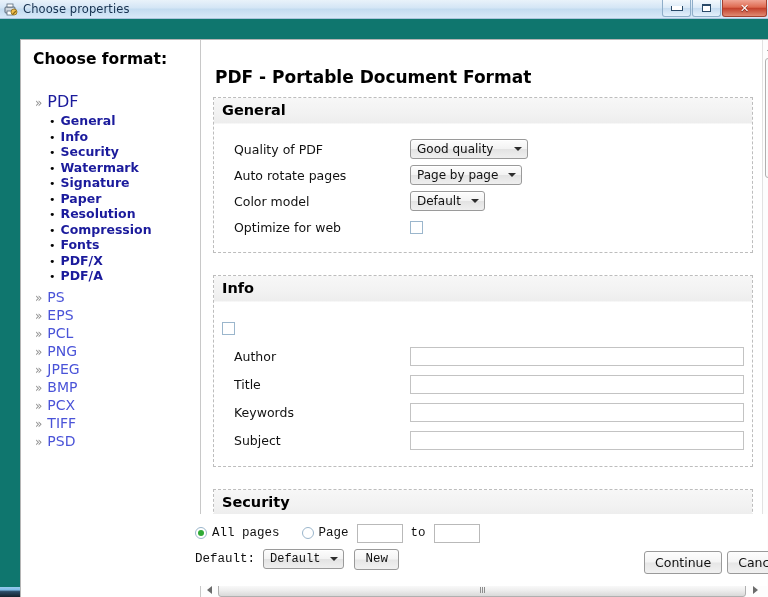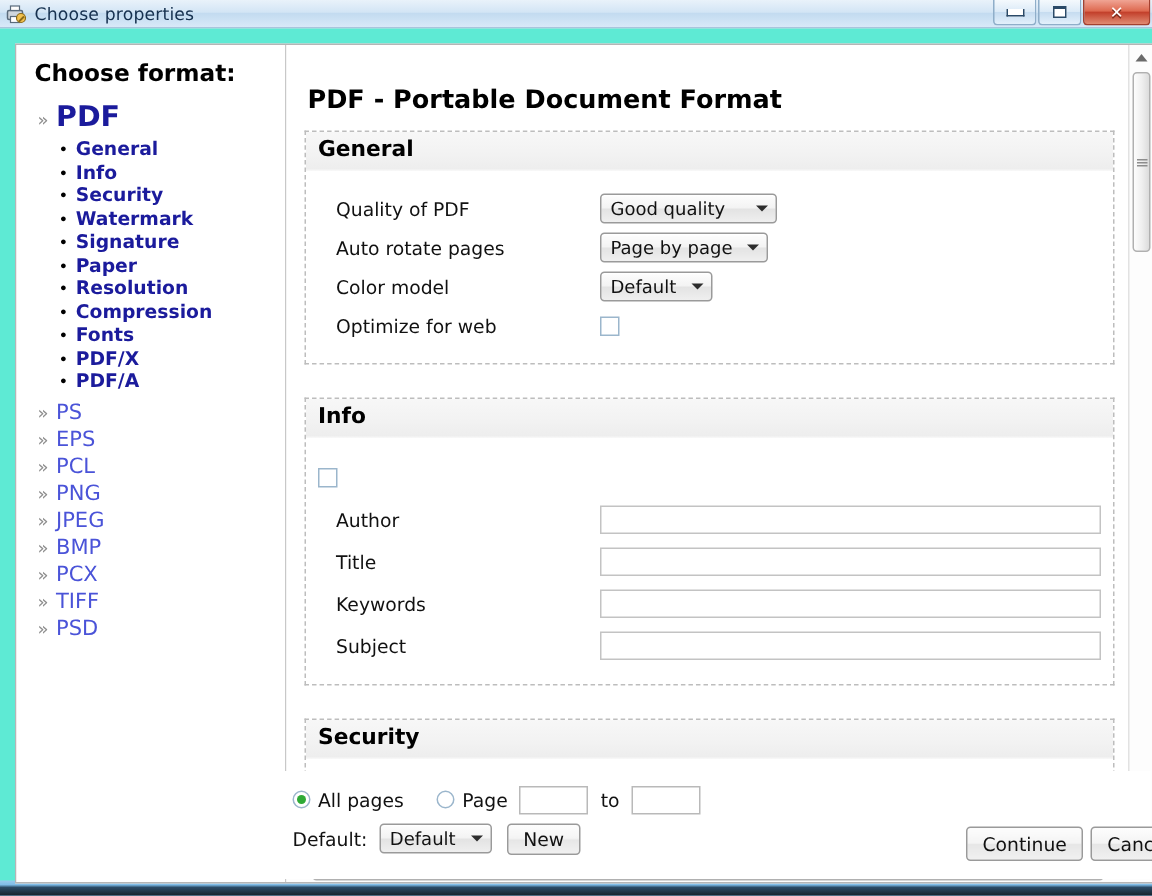--- a/index.html
+++ b/index.html
@@ -66,22 +66,22 @@
     background: linear-gradient(180deg,#f0a494 0%, #de6a51 45%, #c3412c 52%, #e08a72 100%);
   }
   .glyph-min { width: 10px; height: 4px; border: 1px solid #2a4a68; border-top:none; background: #fff; }
   .glyph-max { width: 9px; height: 8px; border: 1px solid #2a4a68; border-top-width: 2px; background: #fff; box-sizing: border-box;}
   .glyph-close { color:#fff; font-size: 11px; font-weight: bold; line-height: 1; text-shadow: 0 1px 0 #7e2a1c;}
 
   
   #winbody {
     position: relative;
     height: 568px;
-    background: #5eead4;
-    padding: 10px;
+    background: #0f766e;
+    padding: 20px;
     box-sizing: border-box;
   }
   #content {
     position: relative;
     width: 760px; height: 560px;
     background: #fff;
     border: 1px solid #b5b5b5;
     box-sizing: border-box;
     display: flex;
   }
@@ -108,23 +108,24 @@
     display: flex; align-items: baseline;
     padding: 1px 0 1px 4px;
     cursor: default;
   }
   .fmt-top .chev { color: #8e8e8e; font-size: 12px; margin-right: 5px; }
   .fmt-top .lbl {
     font-size: 14px;
     color: #4a53d8;
   }
   .fmt-top.active .lbl {
-    font-weight: bold;
+    font-weight: normal;
     color: #1b1b9c;
-    font-size: 19px;
+    font-size: 16px;
+    margin-top: 15px;
   }
   .sublist { margin: 1px 0 4px 0; padding: 0; list-style: none; }
   .sublist li {
     display: flex; align-items: baseline;
     padding: 0px 0 0px 18px;
     line-height: 15.5px;
   }
   .sublist li .dot {
     color: #000; font-size: 11px; margin-right: 5px; line-height: 1;
   }
@@ -267,21 +268,21 @@
     position: absolute;
     left: 181px; right: 1px; bottom: 1px;
     height: 72px;
     background: #fff;
     box-sizing: border-box;
     padding: 6px 0 0 14px;
   }
   .bb-row {
     display: flex; align-items: center;
     height: 26px;
-    font-size: 12.5px; color: #111;
+    font-size: 12.5px; color: #111; font-family: Liberation Mono, monospace;
   }
   .radio {
     width: 12px; height: 12px; border-radius: 50%;
     border: 1px solid #9bb6cc; background: #fff;
     display: inline-flex; align-items: center; justify-content: center;
     margin-right: 5px; box-sizing: border-box;
     flex: none; cursor: default;
   }
   .radio.on:after {
     content:""; width: 6px; height: 6px; border-radius: 50%;

